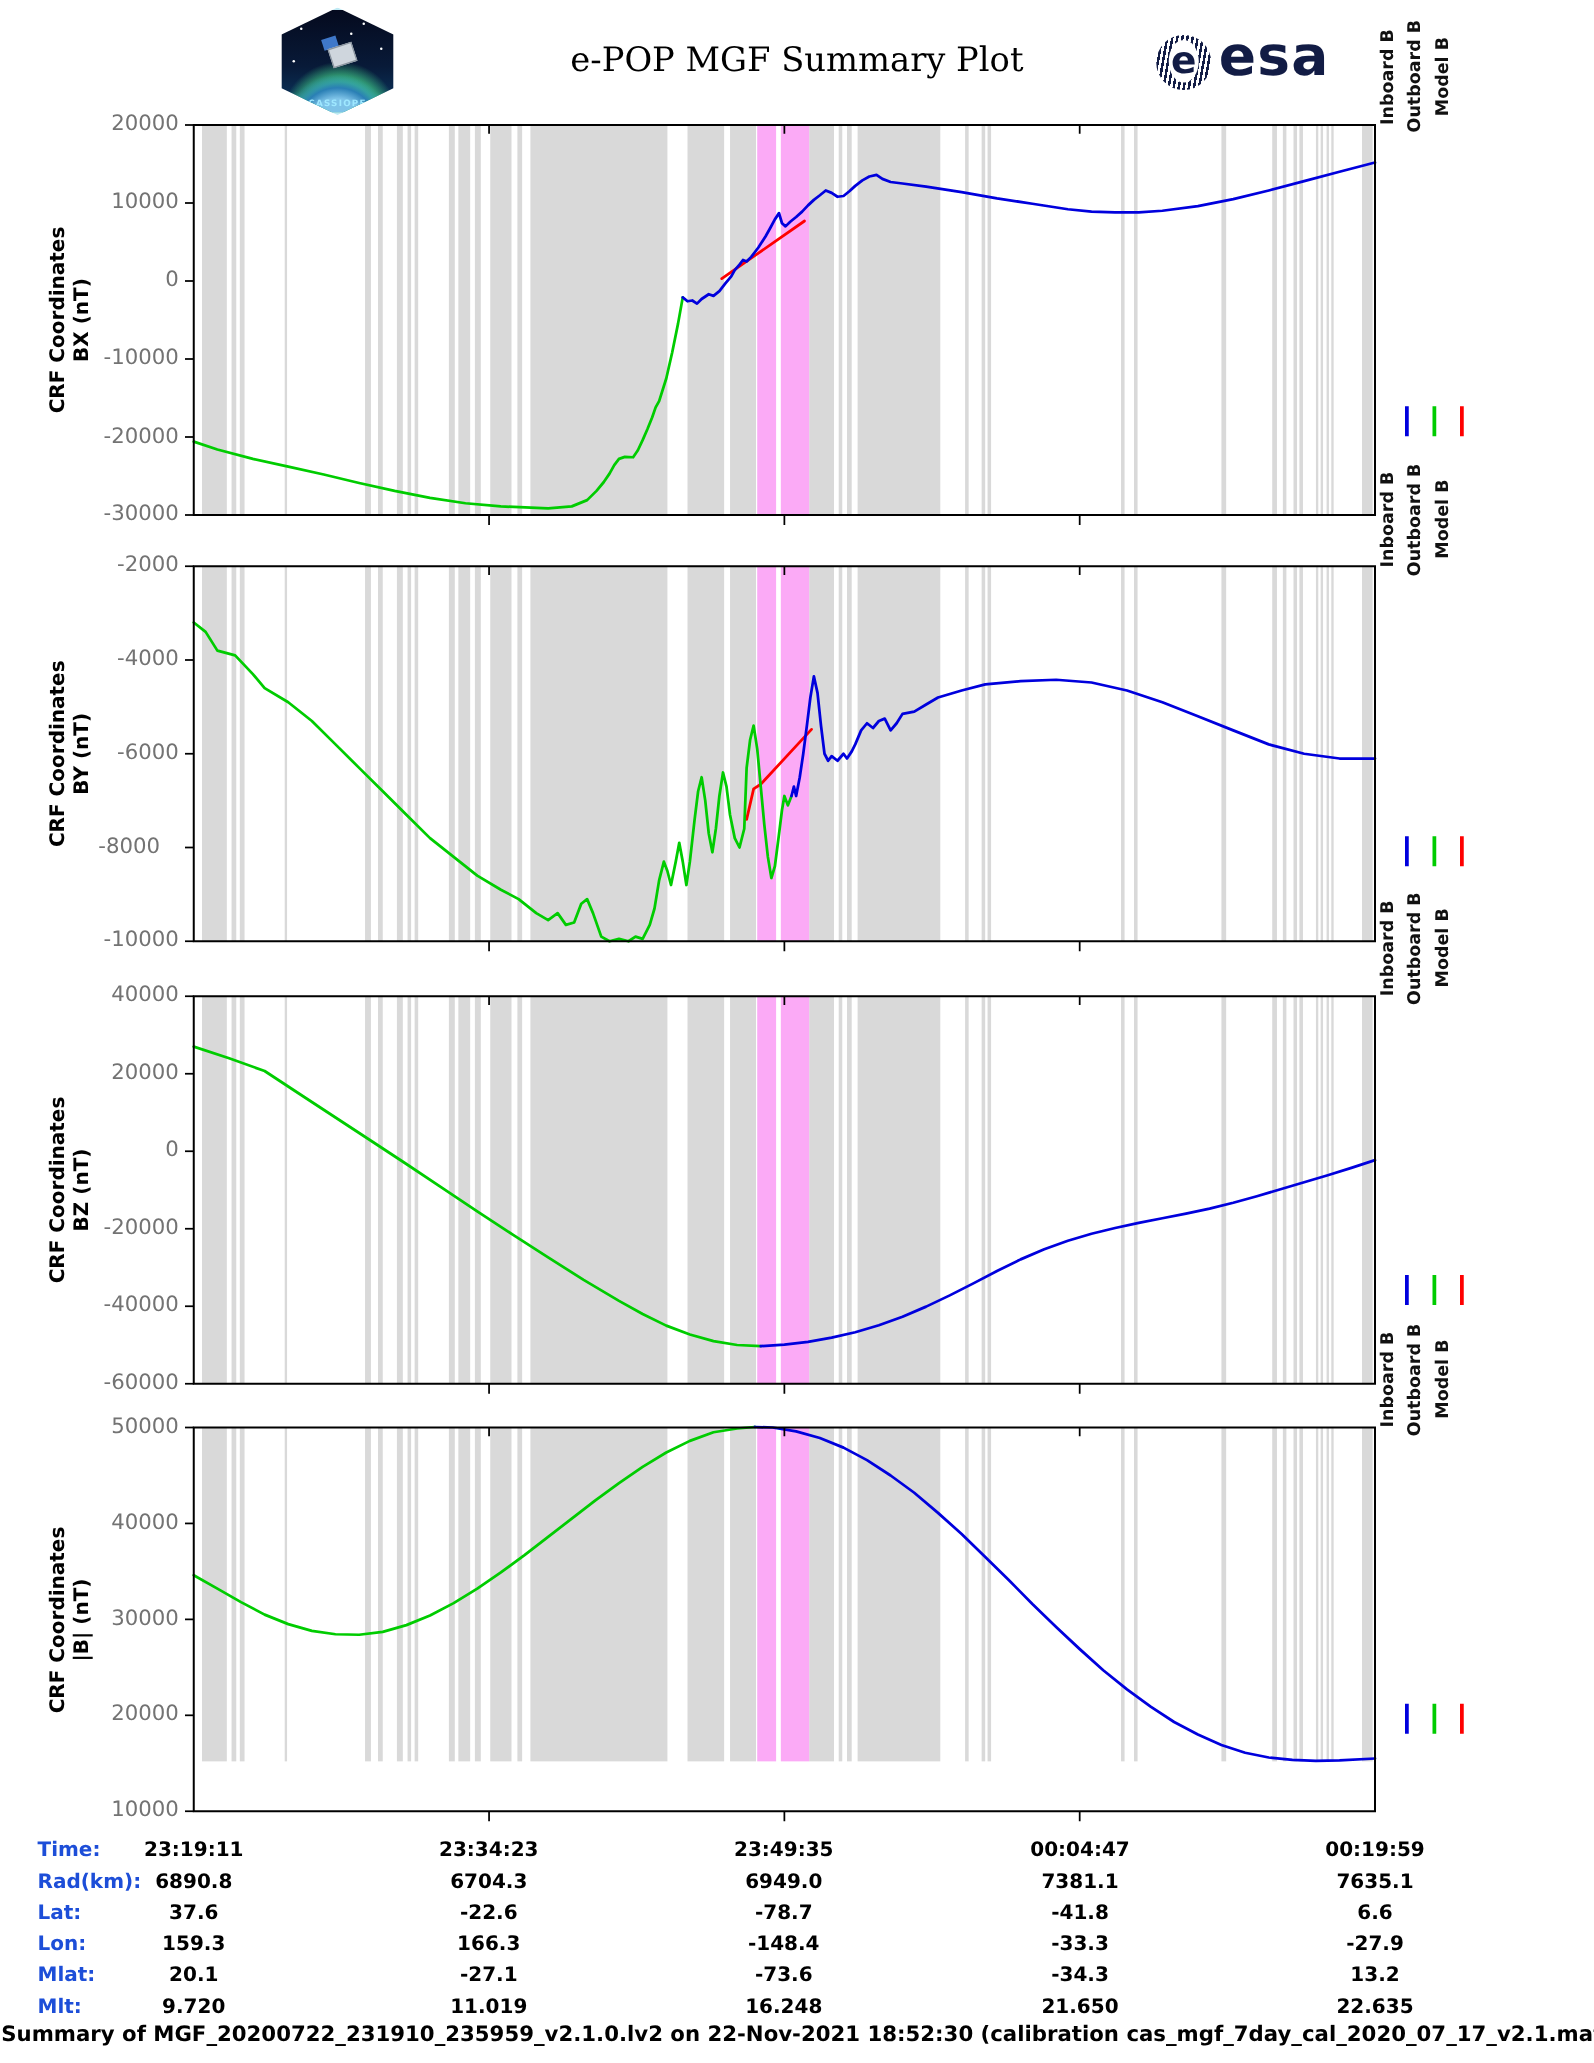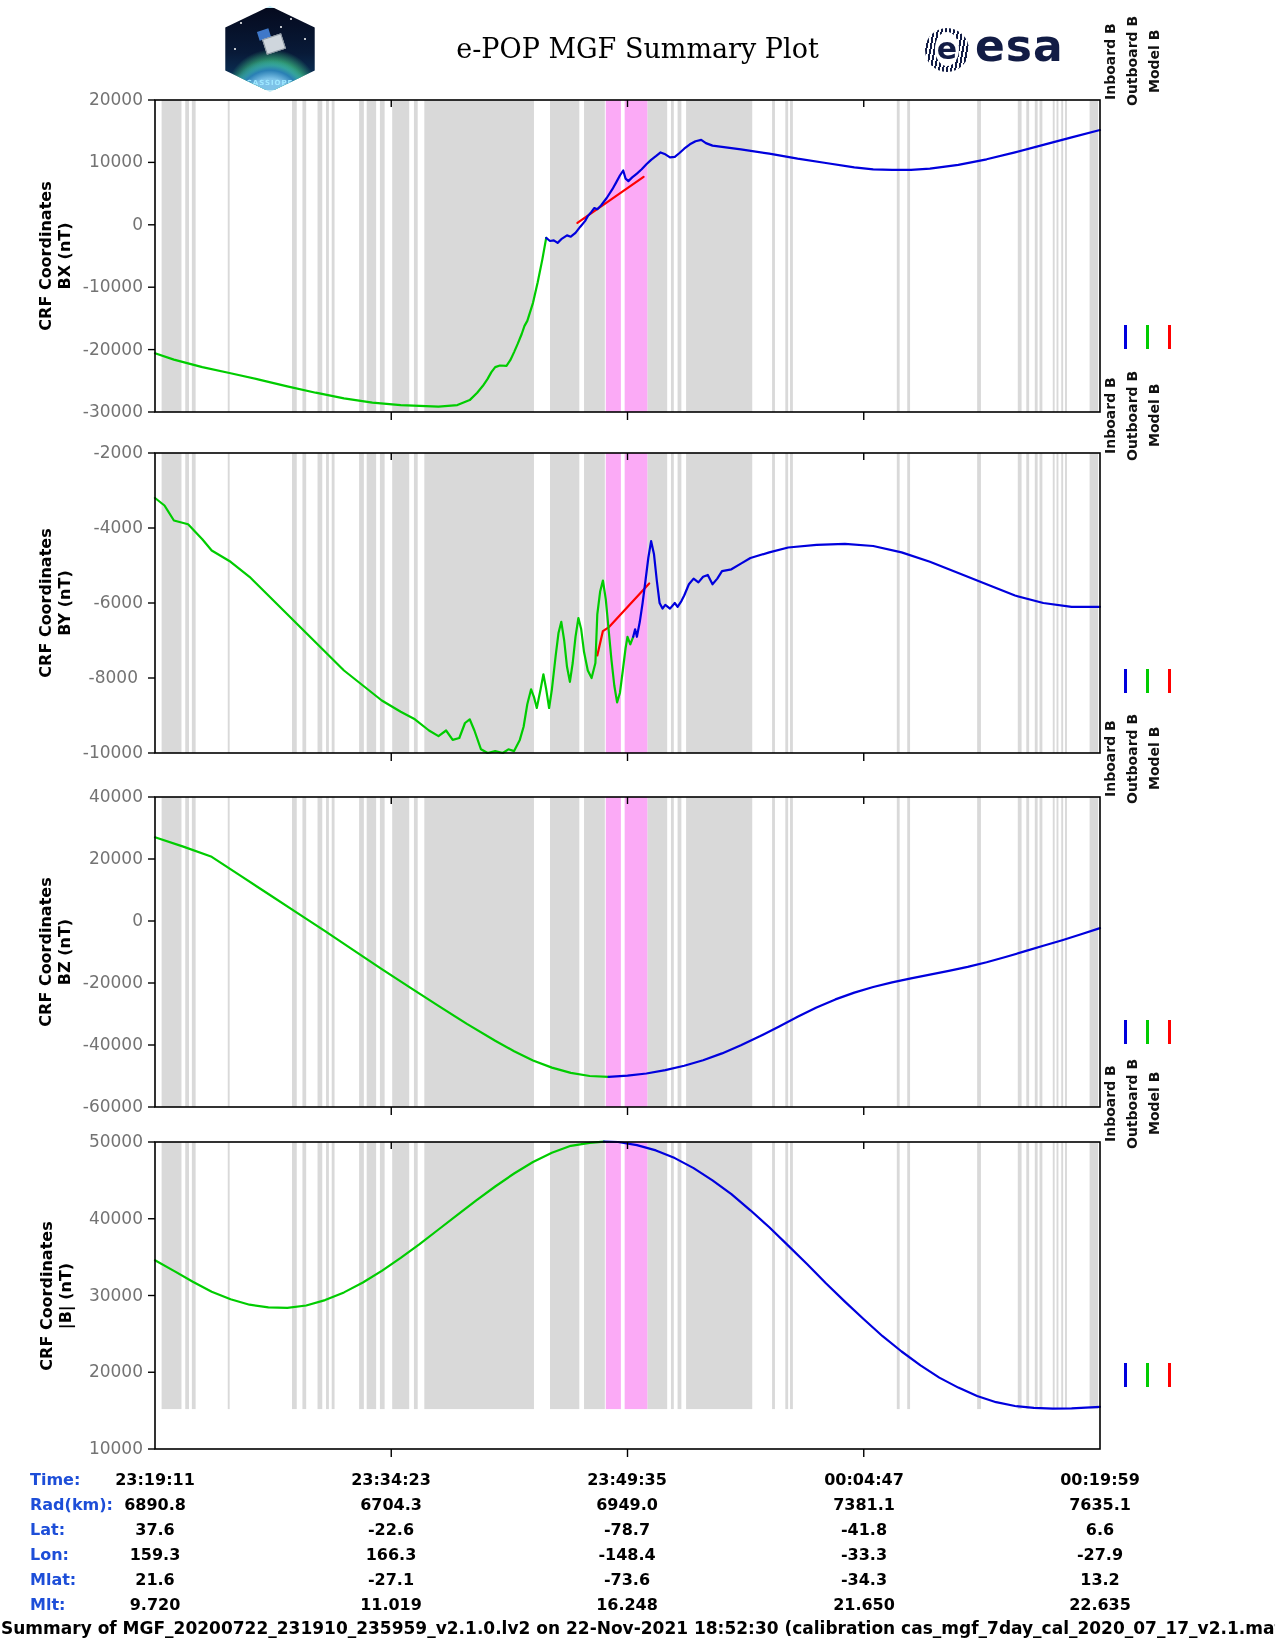--- a/index.html
+++ b/index.html
@@ -193,21 +193,21 @@
         <line x1="708.75" y1="300" x2="708.75" y2="308" stroke="#000" stroke-width="1.4"></line>
         <line x1="-7" y1="0" x2="0" y2="0" stroke="#000" stroke-width="1.4"></line>
         <line x1="-7" y1="75" x2="0" y2="75" stroke="#000" stroke-width="1.4"></line>
         <line x1="-7" y1="150" x2="0" y2="150" stroke="#000" stroke-width="1.4"></line>
         <line x1="-7" y1="225" x2="0" y2="225" stroke="#000" stroke-width="1.4"></line>
         <line x1="-7" y1="300" x2="0" y2="300" stroke="#000" stroke-width="1.4"></line>
       </svg>
       <div class="ytick-label" style="left: 33px; top: 442px;">-2000</div>
       <div class="ytick-label" style="left: 33px; top: 517px;">-4000</div>
       <div class="ytick-label" style="left: 33px; top: 592px;">-6000</div>
-      <div class="ytick-label" style="left: 28px; top: 667px;">-8000</div>
+      <div class="ytick-label" style="left: 18px; top: 667px;">-8000</div>
       <div class="ytick-label" style="left: 33px; top: 742px;">-10000</div>
       <div class="ylabel" style="width: 300px; left: -95px; top: 584px;">
         <div>CRF Coordinates</div>
         <div>BY (nT)</div>
       </div>
       <div class="legend-label" style="left: 1118px; top: 498px; transform-origin: left top; transform: rotate(180deg); height: 165px; display: flex; align-items: center; justify-content: center;">Inboard B</div>
       <div class="legend-mark" style="left: 1124px; top: 669px; background: rgb(0, 0, 221);"></div>
       <div class="legend-label" style="left: 1140px; top: 498px; transform-origin: left top; transform: rotate(180deg); height: 165px; display: flex; align-items: center; justify-content: center;">Outboard B</div>
       <div class="legend-mark" style="left: 1146px; top: 669px; background: rgb(0, 204, 0);"></div>
       <div class="legend-label" style="left: 1162px; top: 498px; transform-origin: left top; transform: rotate(180deg); height: 165px; display: flex; align-items: center; justify-content: center;">Model B</div>
@@ -373,21 +373,21 @@
       <div class="tcell" style="left: 627px; top: 1520px;">-78.7</div>
       <div class="tcell" style="left: 864px; top: 1520px;">-41.8</div>
       <div class="tcell" style="left: 1100px; top: 1520px;">6.6</div>
       <div class="trow-label" style="top: 1545px;">Lon:</div>
       <div class="tcell" style="left: 155px; top: 1545px;">159.3</div>
       <div class="tcell" style="left: 391px; top: 1545px;">166.3</div>
       <div class="tcell" style="left: 627px; top: 1545px;">-148.4</div>
       <div class="tcell" style="left: 864px; top: 1545px;">-33.3</div>
       <div class="tcell" style="left: 1100px; top: 1545px;">-27.9</div>
       <div class="trow-label" style="top: 1570px;">Mlat:</div>
-      <div class="tcell" style="left: 155px; top: 1570px;">21.6</div>
+      <div class="tcell" style="left: 155px; top: 1570px;">20.1</div>
       <div class="tcell" style="left: 391px; top: 1570px;">-27.1</div>
       <div class="tcell" style="left: 627px; top: 1570px;">-73.6</div>
       <div class="tcell" style="left: 864px; top: 1570px;">-34.3</div>
       <div class="tcell" style="left: 1100px; top: 1570px;">13.2</div>
       <div class="trow-label" style="top: 1595px;">Mlt:</div>
       <div class="tcell" style="left: 155px; top: 1595px;">9.720</div>
       <div class="tcell" style="left: 391px; top: 1595px;">11.019</div>
       <div class="tcell" style="left: 627px; top: 1595px;">16.248</div>
       <div class="tcell" style="left: 864px; top: 1595px;">21.650</div>
       <div class="tcell" style="left: 1100px; top: 1595px;">22.635</div>

